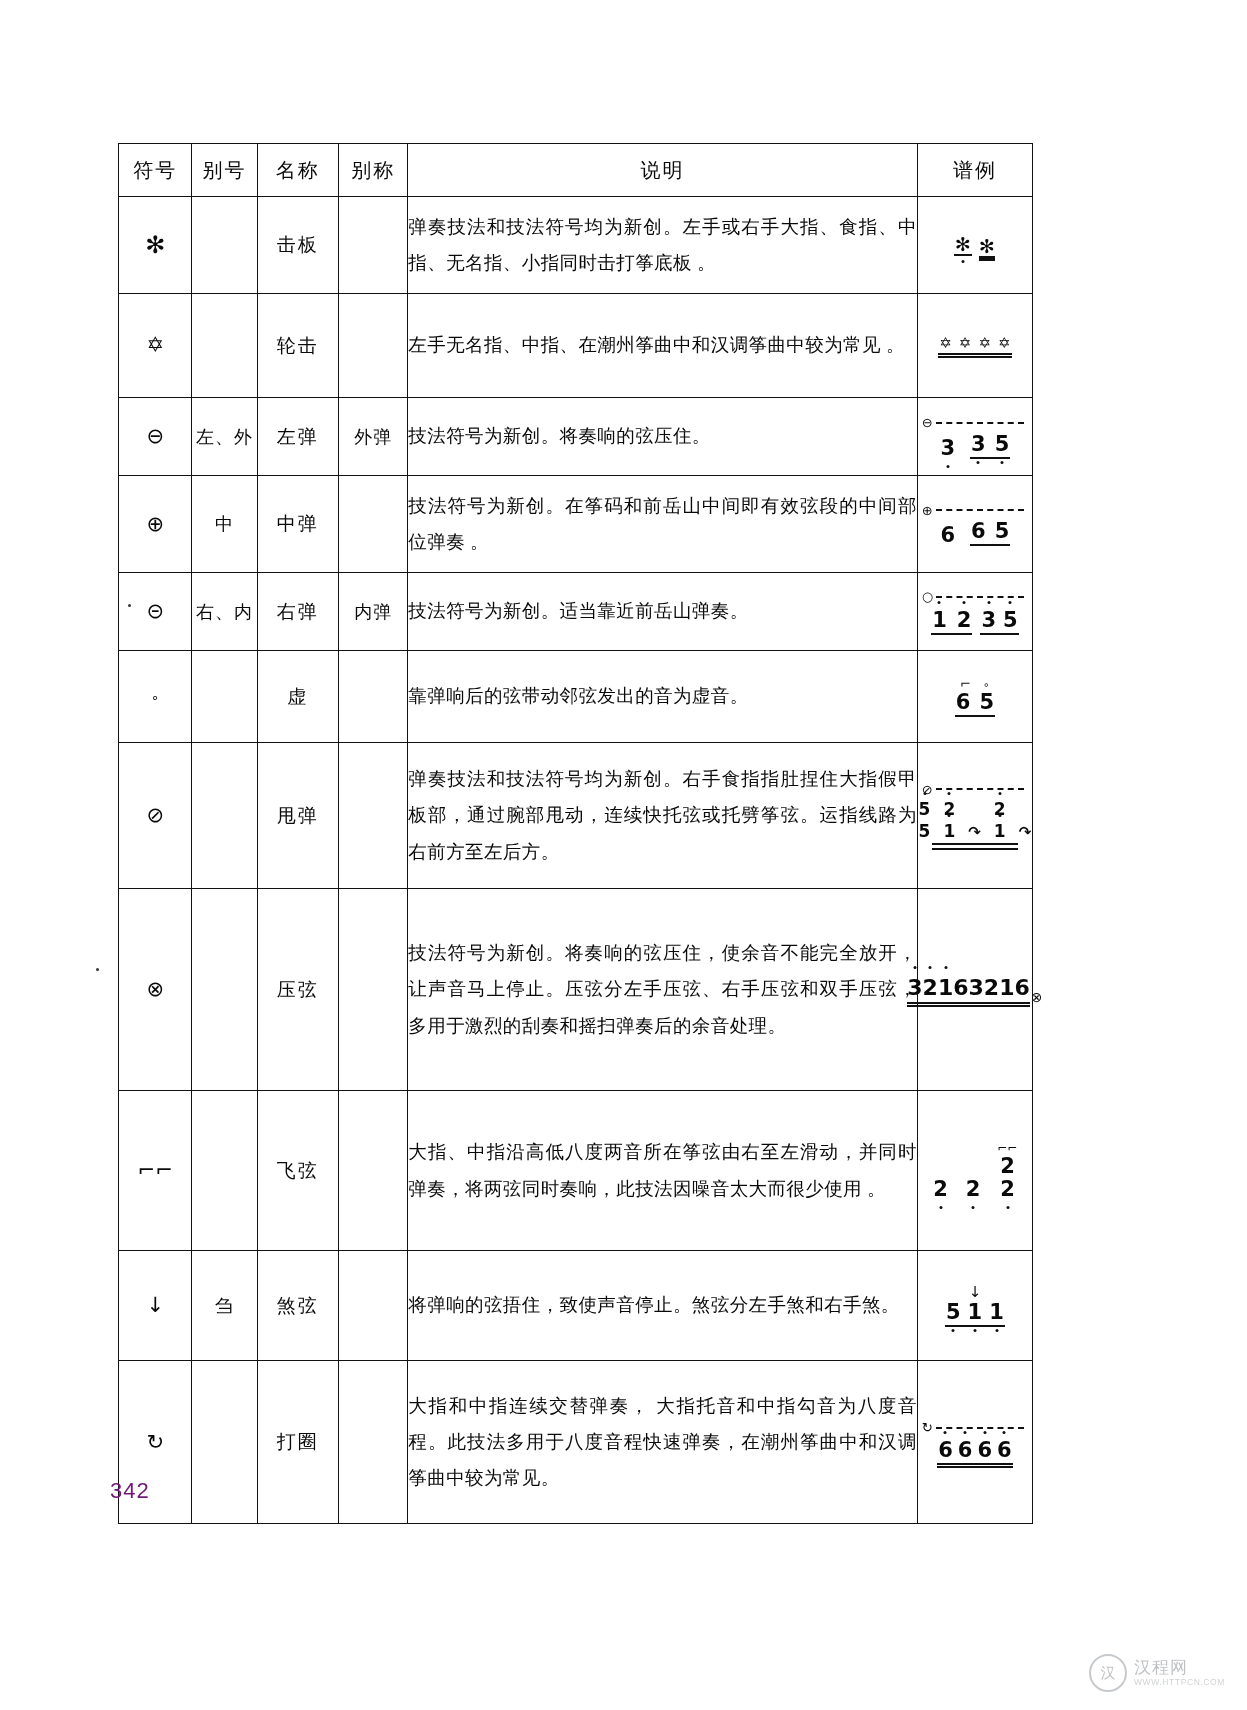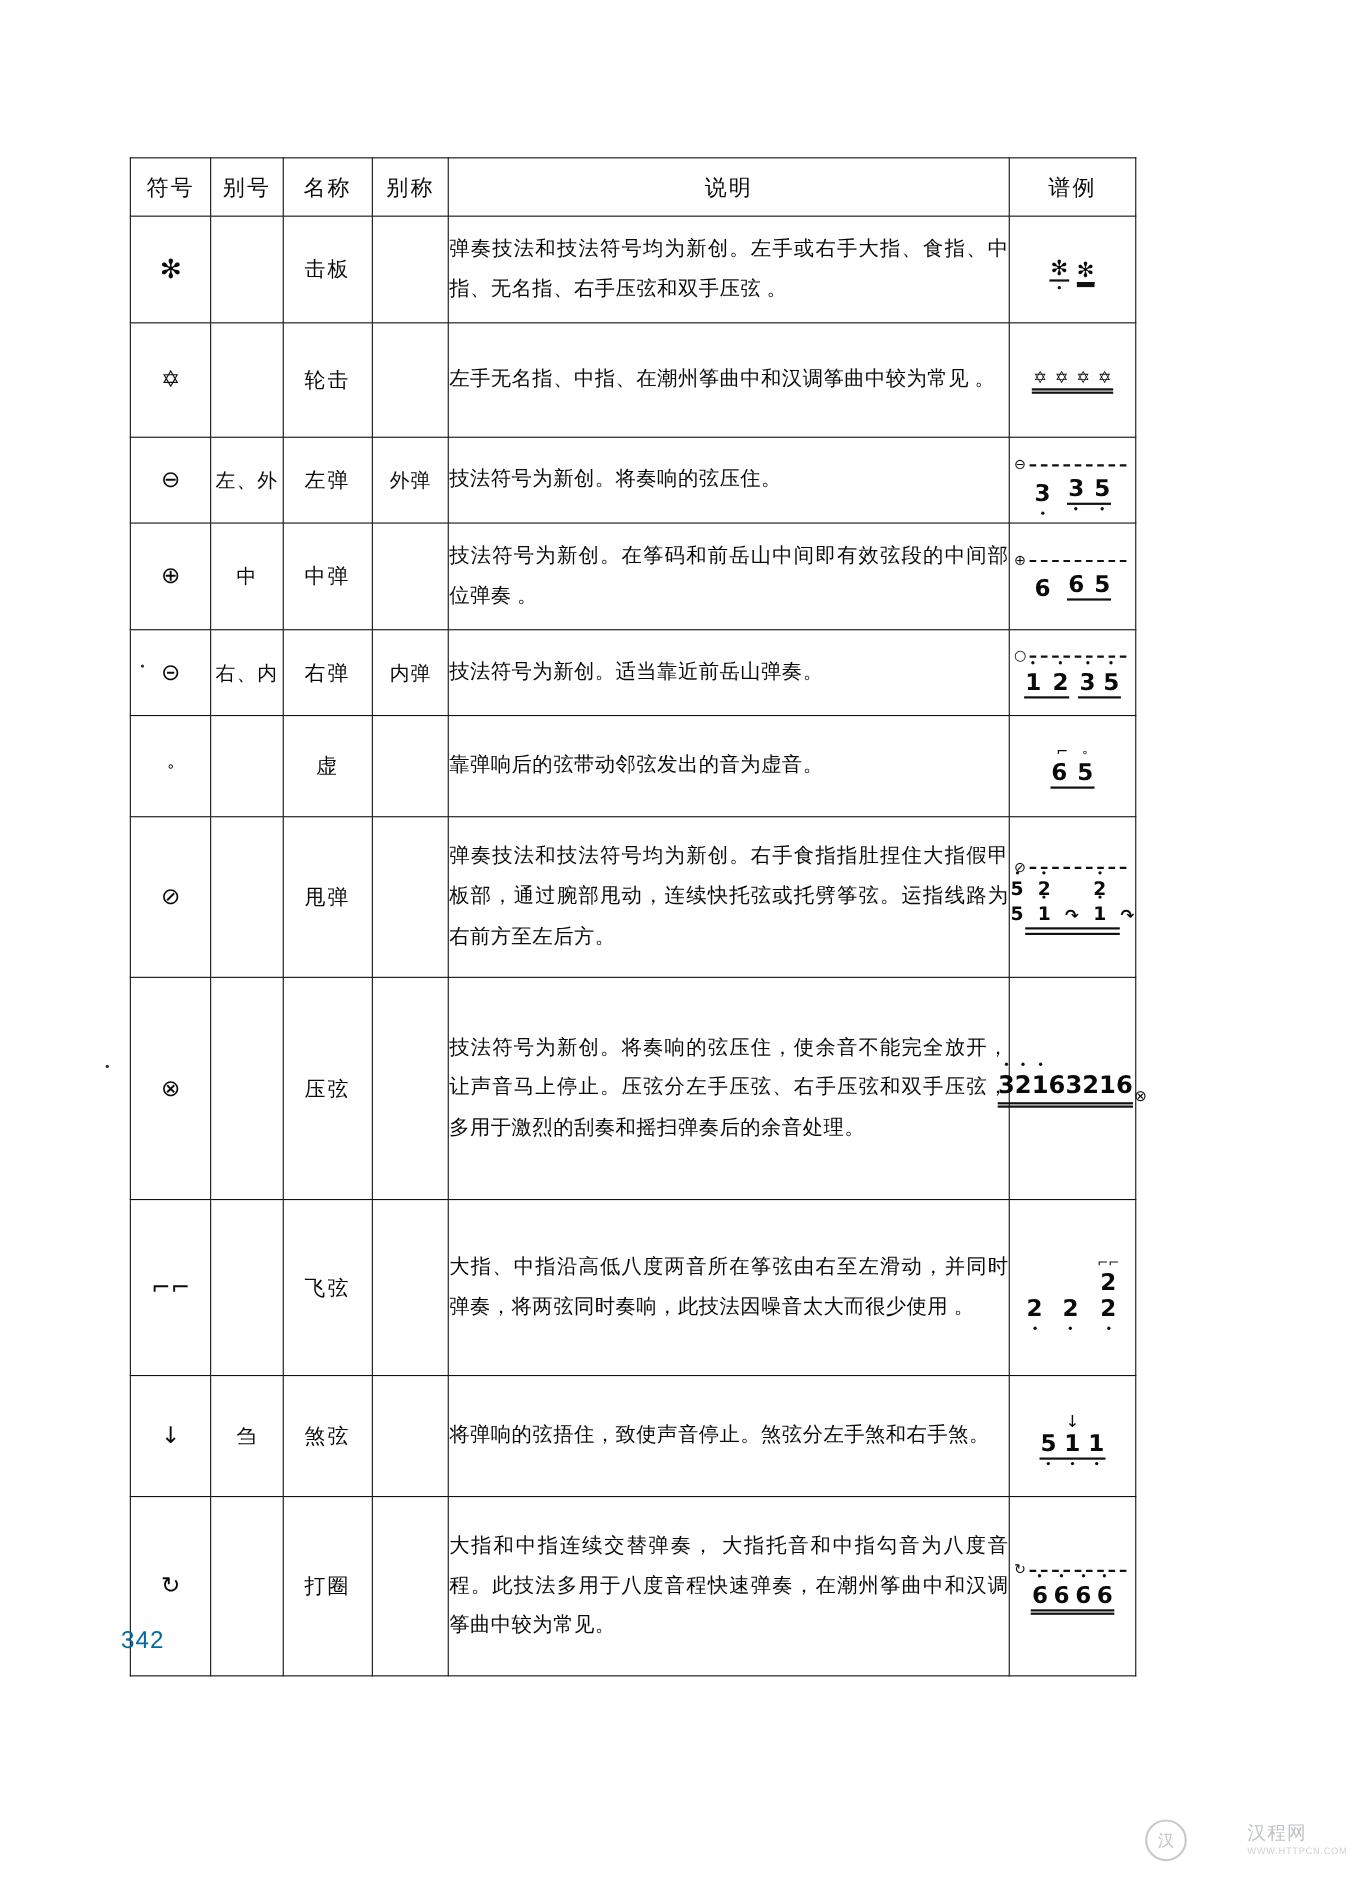--- a/index.html
+++ b/index.html
@@ -126,38 +126,38 @@
 
   .stack{display:inline-flex;flex-direction:column;align-items:center;gap:5px;}
 
   
   .pagenum{
     position:absolute;
     left:110px;top:1478px;
     font-size:22px;
     font-family:"Liberation Sans",sans-serif;
     letter-spacing:1px;
-    color:#0369a1;
+    color:#701a75;
   }
 
   
   .watermark{
     position:absolute;
     right:22px;bottom:18px;
     display:flex;align-items:center;gap:7px;
     opacity:0.55;
   }
   .wm-logo{
     width:34px;height:34px;border-radius:50%;
     border:2px solid #9aa0a6;
     display:flex;align-items:center;justify-content:center;
     font-size:15px;color:#8b9096;
     font-family:"DejaVu Sans",sans-serif;
   }
-  .wm-text{line-height:1.15;margin-left:48px;}
+  .wm-text{line-height:1.15;}
   .wm-main{font-size:17px;color:#8b9096;letter-spacing:1px;
            font-family:"DejaVu Sans",sans-serif;}
   .wm-sub{font-size:8.5px;color:#a8adb2;letter-spacing:0.6px;
           font-family:"Liberation Sans",sans-serif;text-align:center;}
 
   .stray-dot{position:absolute;width:3px;height:3px;background:#333;border-radius:50%;}
 </style>
 </head>
 <body>
 
@@ -190,21 +190,21 @@
         </td>
         <td class="cell-center">
           <span class="alt-txt"></span>
         </td>
         <td class="cell-center">
           <span class="name-txt">击板</span>
         </td>
         <td class="cell-center">
           <span class="alt-txt"></span>
         </td>
-        <td class="desc">弹奏技法和技法符号均为新创。左手或右手大指、食指、中指、无名指、右手压弦和双手压弦 。</td>
+        <td class="desc">弹奏技法和技法符号均为新创。左手或右手大指、食指、中指、无名指、小指同时击打筝底板 。</td>
         <td class="ex">
           <div class="ex-line">
             <span class="note ul dot-below" style="font-size:19px">✻</span>
             <span class="note ul2" style="font-size:19px">✻</span>
           </div>
         </td>
       </tr>
 
       <tr style="height:104px">
         <td class="cell-center">

